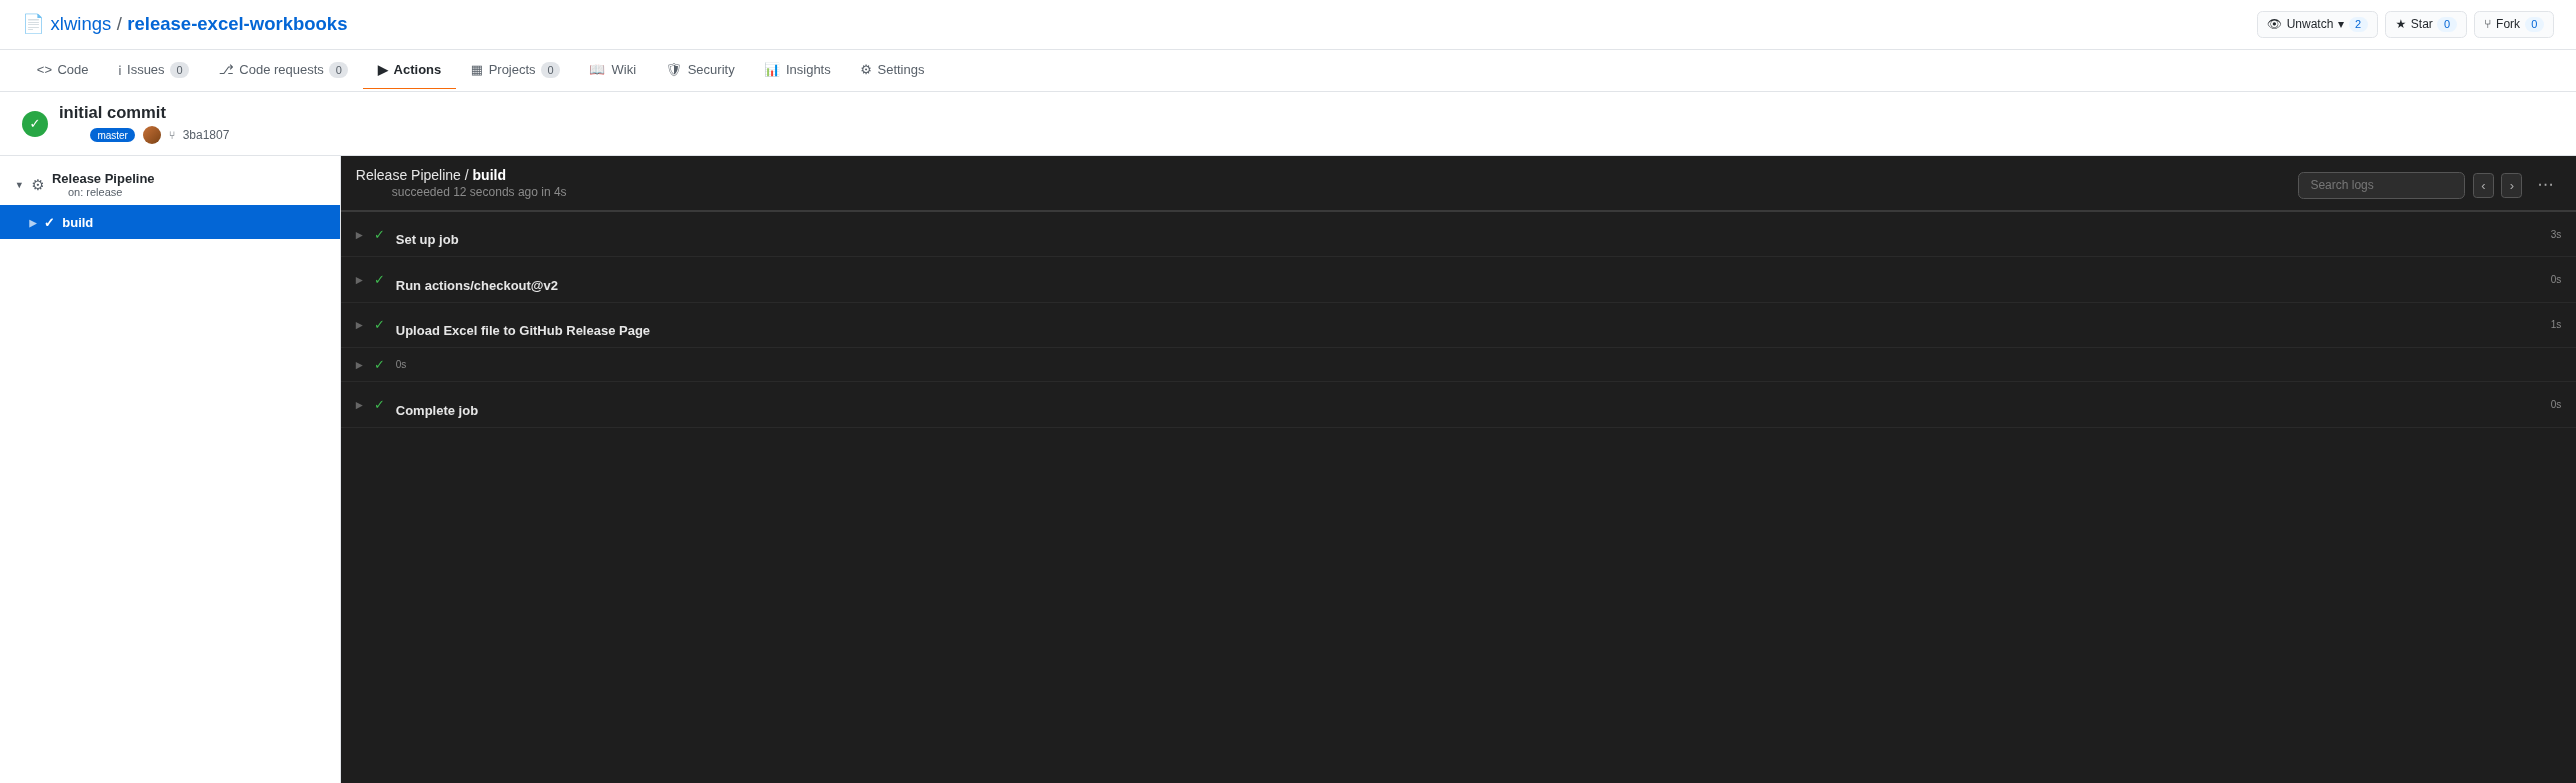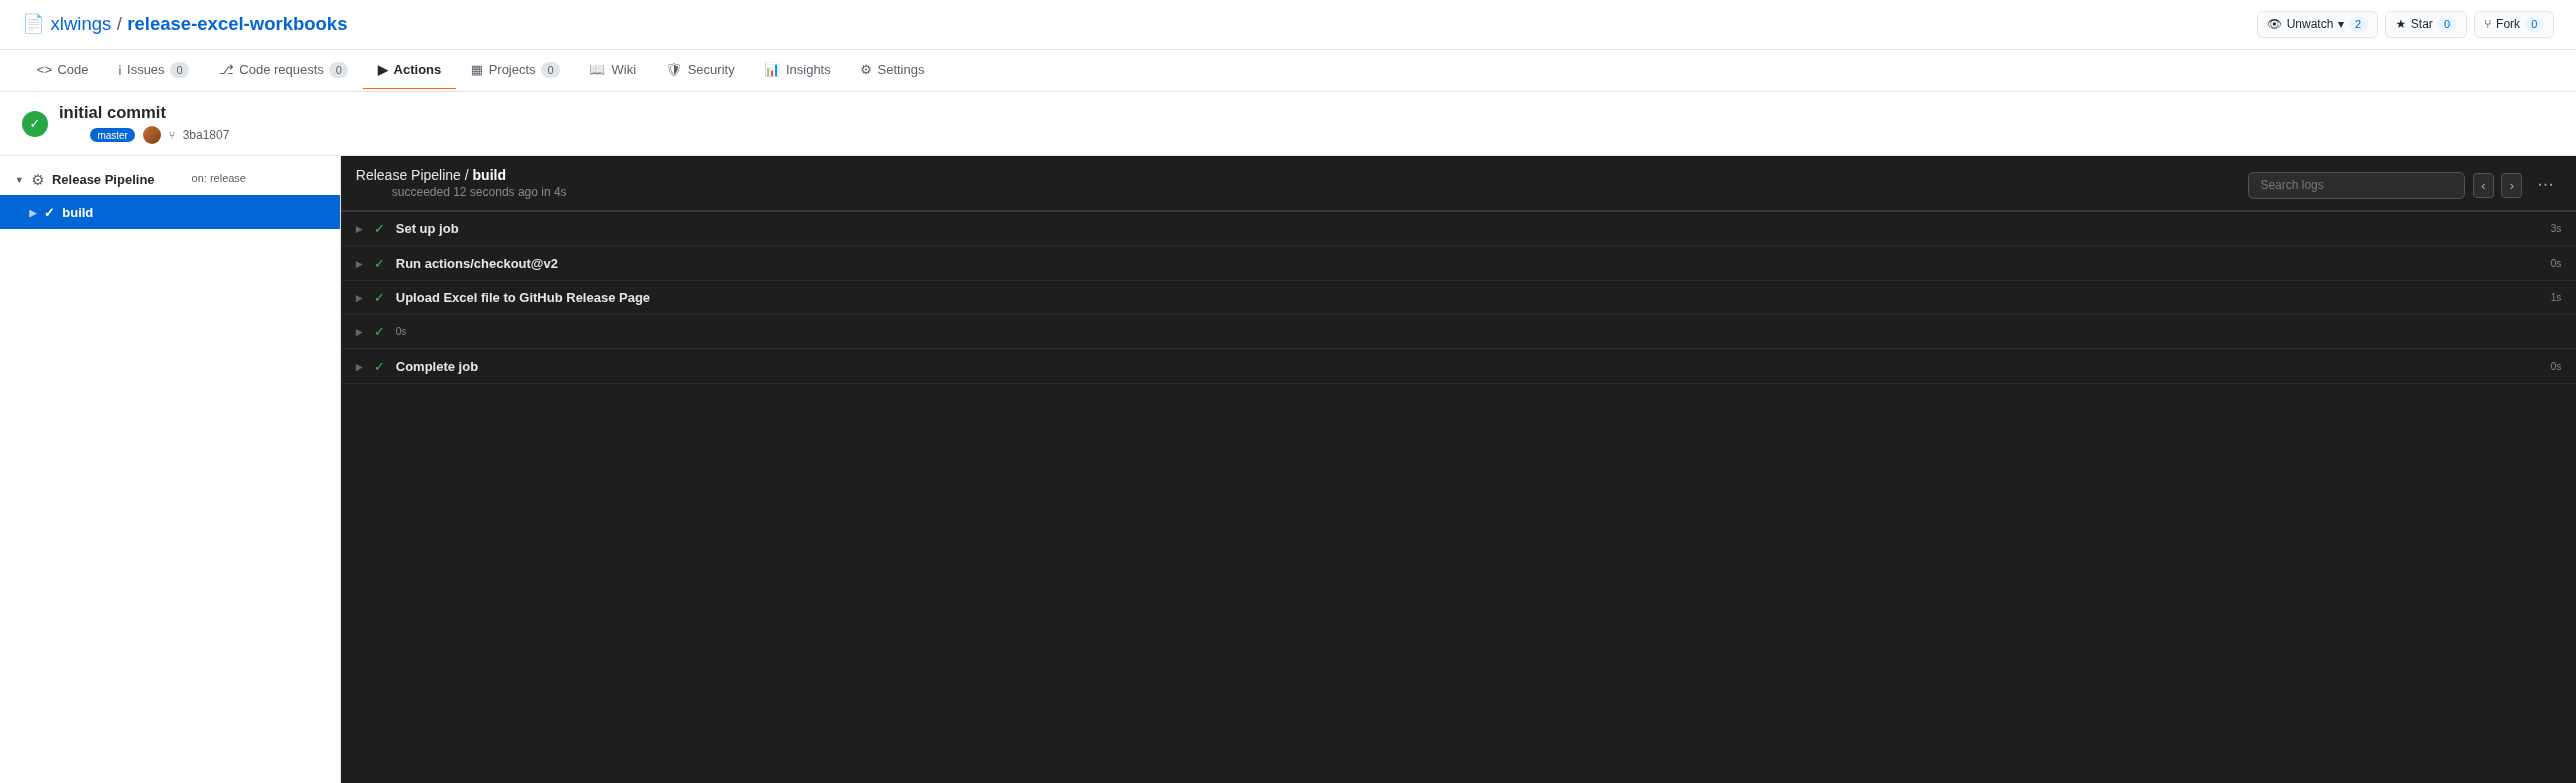--- a/index.html
+++ b/index.html
@@ -137,21 +137,21 @@
       display: flex;
       align-items: center;
       gap: 7.4px;
       padding: 7.4px 14.8px;
       cursor: pointer;
       font-size: 12px;
       color: #586069;
     }
     .workflow-expand { color: #586069; font-size: 9.2px; }
     .workflow-icon { font-size: 14.8px; color: #586069; }
-    .workflow-label { display: flex; flex-direction: row; gap: 21px; }
+    .workflow-label { display: flex; flex-direction: column; }
     .workflow-name { font-size: 13px; font-weight: 600; color: #24292e; }
     .workflow-trigger { font-size: 11px; color: #586069; margin-left: 16px; }
 
     .job-item {
       display: flex;
       align-items: center;
       gap: 7.4px;
       padding: 9.2px 14.8px 9.2px 29.5px;
       cursor: pointer;
       font-size: 13px;
@@ -190,21 +190,21 @@
       align-items: center;
       gap: 7.4px;
     }
     .search-logs-input {
       background: #2d2d2d;
       border: 0.9px solid #555;
       border-radius: 5.5px;
       padding: 5.5px 11px;
       color: #aaa;
       font-size: 12px;
-      width: 217px;
+      width: 167px;
     }
     .search-logs-input::placeholder { color: #777; }
     .nav-btn {
       background: #2d2d2d;
       border: 0.9px solid #555;
       border-radius: 3.7px;
       color: #aaa;
       padding: 3.7px 7.4px;
       cursor: pointer;
       font-size: 13px;
@@ -226,21 +226,21 @@
     .log-step {
       display: flex;
       align-items: center;
       gap: 11px;
       padding: 9.2px 14.8px;
       border-bottom: 0.9px solid #2a2a2a;
       cursor: pointer;
     }
     .step-expand { color: #666; font-size: 9.2px; }
     .step-check { color: #3fb950; font-size: 13px; }
-    .step-name { flex: 1; font-size: 13px; color: #e6e6e6; font-weight: 600; }
+    .step-name { flex: 1; font-size: 13px; color: #e6e6e6; font-weight: 600; margin-top: 11px; }
     .step-duration { color: #8a8a8a; font-size: 10px; }
 
     
     .log-divider {
       height: 0.9px;
       background: #3a3a3a;
     }
   </style>
 </head>
 <body>

